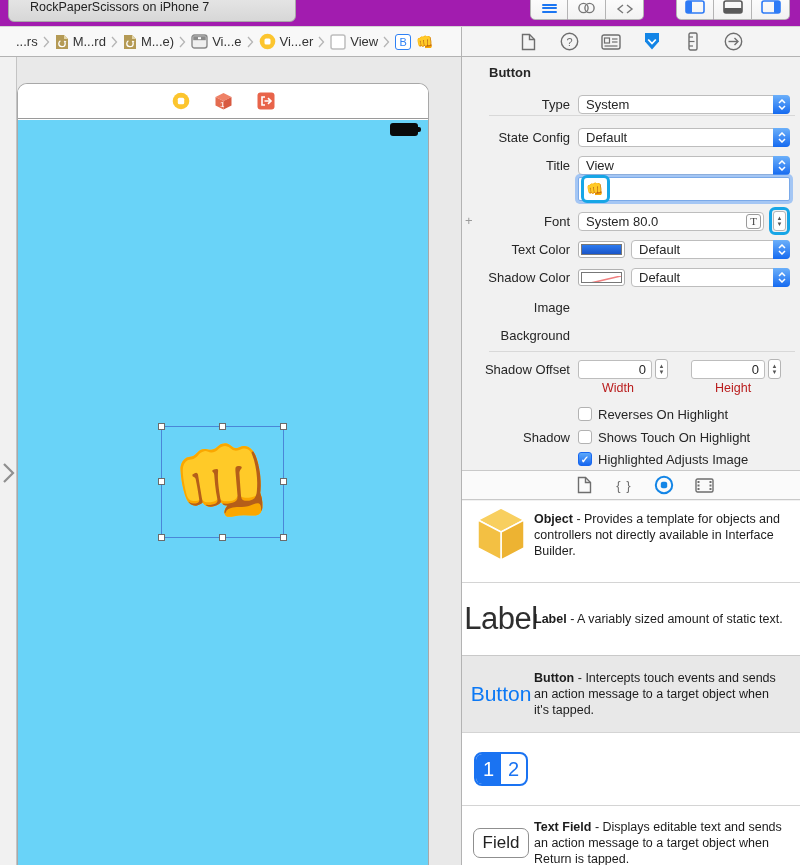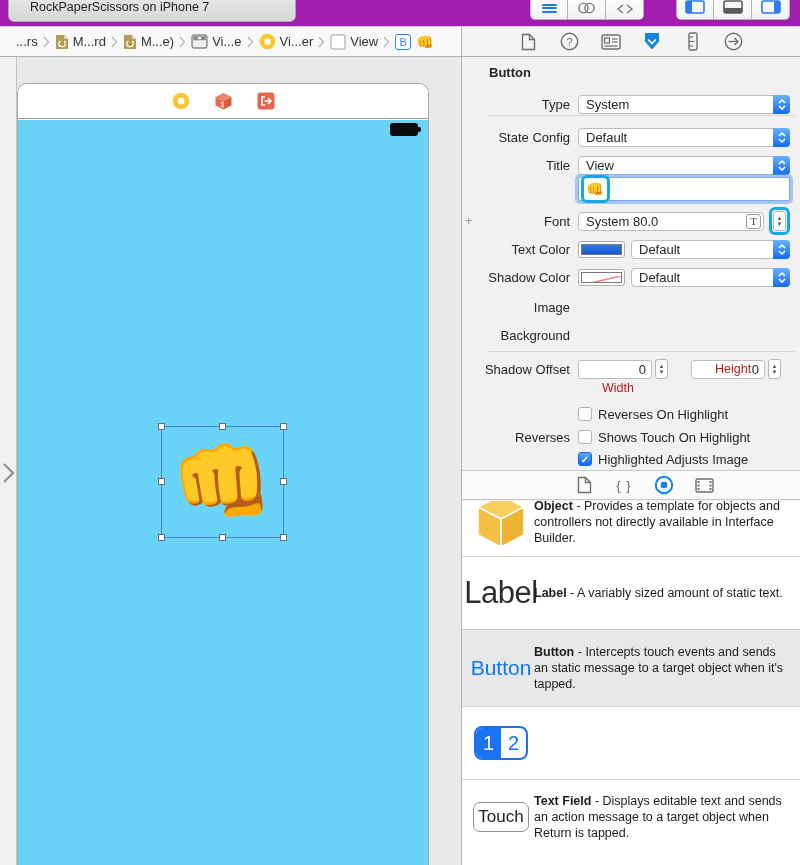--- a/index.html
+++ b/index.html
@@ -116,21 +116,21 @@
     border-top:1px solid #c9c9c9; border-bottom:1px solid #c9c9c9;
     display:flex; align-items:center; justify-content:center; gap:20px; padding-left:26px;}
   .snippet-glyph { font-size:13px; color:#6e6e6e; letter-spacing:1px;}
   .lib-list { position:absolute; top:444px; left:0; right:0; bottom:0; background:#fff; }
   .librow { display:flex; align-items:center; border-bottom:1px solid #d4d4d4;
     padding:6px 10px 6px 6px; background:#fff; overflow:hidden;}
   .librow[data-selected="true"] { background:#e8e8e8; }
   .lib-icon { width:66px; flex:none; display:flex; align-items:center; justify-content:center; }
   .lib-text { flex:1; font-size:12.5px; line-height:16px; color:#1c1c1c; padding-right:4px;}
   .lib-text b { font-weight:bold; }
-  .row-object { height:56px; } .row-object .inner-shift { margin-top:-14px; display:flex; align-items:center; width:100%;}
+  .row-object { height:82px; } .row-object .inner-shift { margin-top:-14px; display:flex; align-items:center; width:100%;}
   .row-label { height:73px; } .row-button { height:78px; border-top:1px solid #c9c9c9; margin-top:-1px;}
   .row-seg { height:73px; } .row-text { height:74px; border-bottom:none;}
   .label-glyph { font-size:31px; font-weight:300; color:#2e2e2e; letter-spacing:-.5px;}
   .button-glyph { font-size:21px; color:#0b78f5; }
   .seg-glyph { width:54px; height:34px; border:2px solid #1a73f2; border-radius:8px; overflow:hidden;
     display:flex; background:#fff;}
   .seg-glyph .s1 { width:50%; background:#1a73f2; color:#fff; display:flex; align-items:center;
     justify-content:center; font-size:20px;}
   .seg-glyph .s2 { width:50%; color:#1a73f2; display:flex; align-items:center; justify-content:center;
     font-size:20px;}
@@ -493,29 +493,29 @@
               <span>▼</span>
             </span>
           <div class="numfield" style="margin-left:23px">0</div>
           <span class="stepper" style="margin-left:3px">
               <span>▲</span>
               <span>▼</span>
             </span>
         </div>
       </div>
       <span class="wh-label" style="top:324px; left:140px">Width</span>
-      <span class="wh-label" style="top:305px; left:253px">Height</span>
+      <span class="wh-label" style="top:324px; left:253px">Height</span>
 
       <div class="irow" style="top:347px">
         <span class="rlabel"></span>
         <span class="chk" data-checked="false"></span>
         <span>Reverses On Highlight</span>
       </div>
       <div class="irow" style="top:370px">
-        <span class="rlabel">Reverses</span>
+        <span class="rlabel">Shadow</span>
         <span class="chk" data-checked="false"></span>
         <span>Shows Touch On Highlight</span>
       </div>
       <div class="irow" style="top:392px">
         <span class="rlabel"></span>
         <span class="chk" data-checked="true">
             <span class="mark">✓</span>
           </span>
         <span>Highlighted Adjusts Image</span>
       </div>
@@ -576,36 +576,36 @@
             <span>- A variably sized amount of static text.</span>
           </div>
         </div>
 
         <div class="librow row-button" data-selected="true">
           <div class="lib-icon">
             <span class="button-glyph">Button</span>
           </div>
           <div class="lib-text">
             <b>Button</b>
-            <span>- Intercepts touch events and sends an static message to a target object when it's tapped.</span>
+            <span>- Intercepts touch events and sends an action message to a target object when it's tapped.</span>
           </div>
         </div>
 
         <div class="librow row-seg" data-selected="false">
           <div class="lib-icon">
             <span class="seg-glyph">
               <span class="s1">1</span>
               <span class="s2">2</span>
             </span>
           </div>
         </div>
 
         <div class="librow row-text" data-selected="false">
           <div class="lib-icon">
-            <span class="tf-glyph">Touch</span>
+            <span class="tf-glyph">Field</span>
           </div>
           <div class="lib-text">
             <b>Text Field</b>
             <span>- Displays editable text and sends an action message to a target object when Return is tapped.</span>
           </div>
         </div>
 
       </div>
     </div>
   </div>

